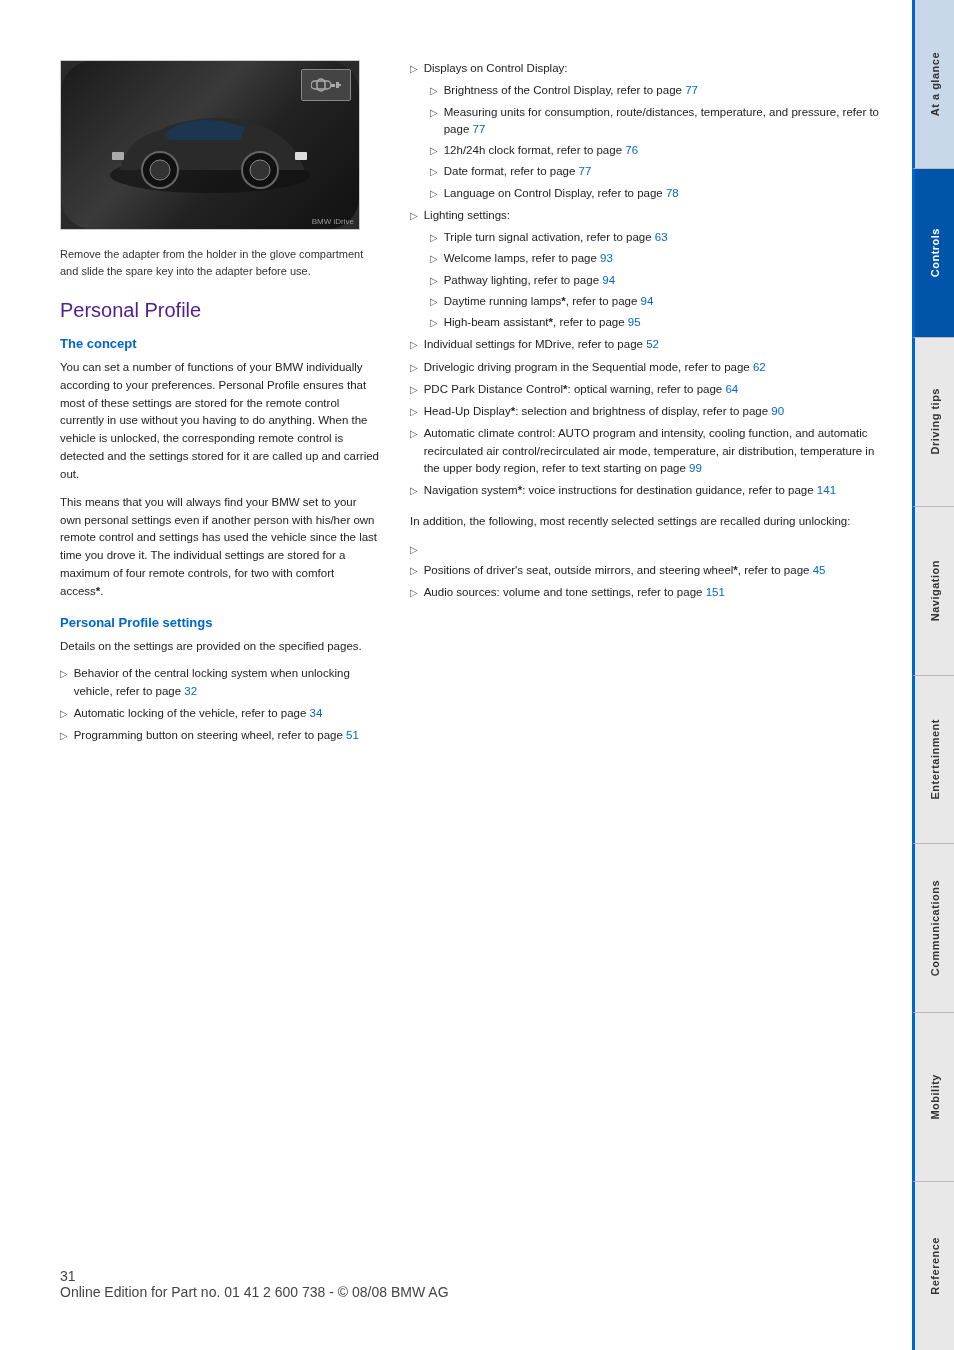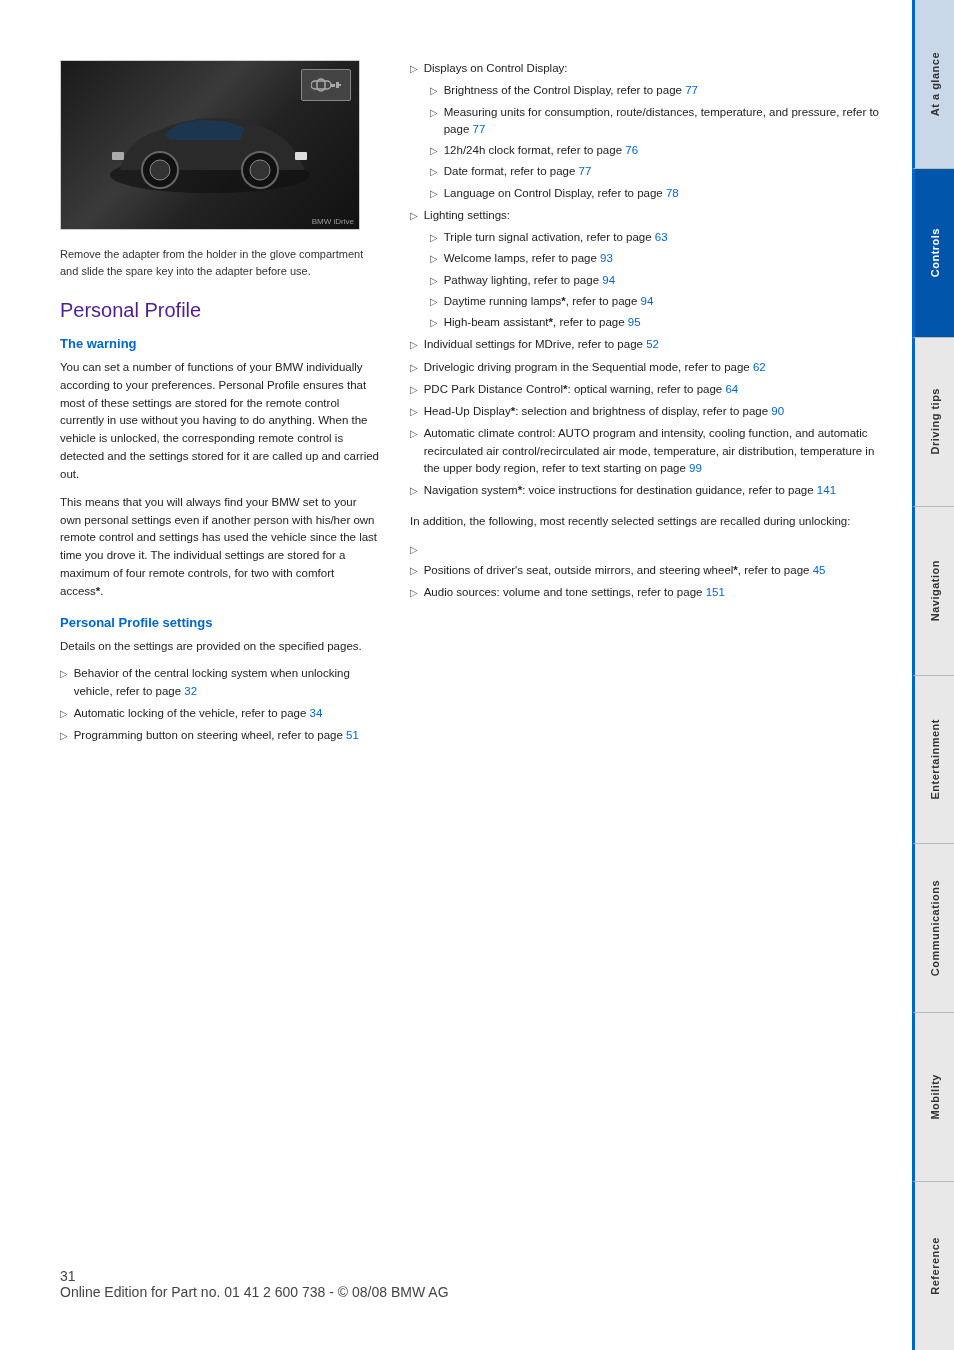--- a/index.html
+++ b/index.html
@@ -55,20 +55,21 @@
     }
 
     .car-image-inner {
       width: 100%;
       height: 100%;
       background: linear-gradient(135deg, #1a1a1a 0%, #3a3a3a 40%, #222 60%, #111 100%);
       display: flex;
       align-items: center;
       justify-content: center;
       position: relative;
+      border-radius: 31px;
     }
 
     .image-caption {
       font-size: 8px;
       color: #999;
       position: absolute;
       bottom: 3px;
       right: 5px;
     }
 
@@ -239,21 +240,21 @@
               </svg>
             </div>
             <span class="image-caption">BMW iDrive</span>
           </div>
         </div>
 
         <p class="caption-text">Remove the adapter from the holder in the glove compartment and slide the spare key into the adapter before use.</p>
 
         <div class="section-title">Personal Profile</div>
 
-        <div class="subsection-title">The warning</div>
+        <div class="subsection-title">The concept</div>
 
         <p class="body-text">You can set a number of functions of your BMW individually according to your preferences. Personal Profile ensures that most of these settings are stored for the remote control currently in use without you having to do anything. When the vehicle is unlocked, the corresponding remote control is detected and the settings stored for it are called up and carried out.</p>
 
         <p class="body-text">This means that you will always find your BMW set to your own personal settings even if another person with his/her own remote control and settings has used the vehicle since the last time you drove it. The individual settings are stored for a maximum of four remote controls, for two with comfort access<strong>*</strong>.</p>
 
         <div class="subsection-title">Personal Profile settings</div>
 
         <p class="body-text">Details on the settings are provided on the specified pages.</p>
 
         <ul class="bullet-list">

